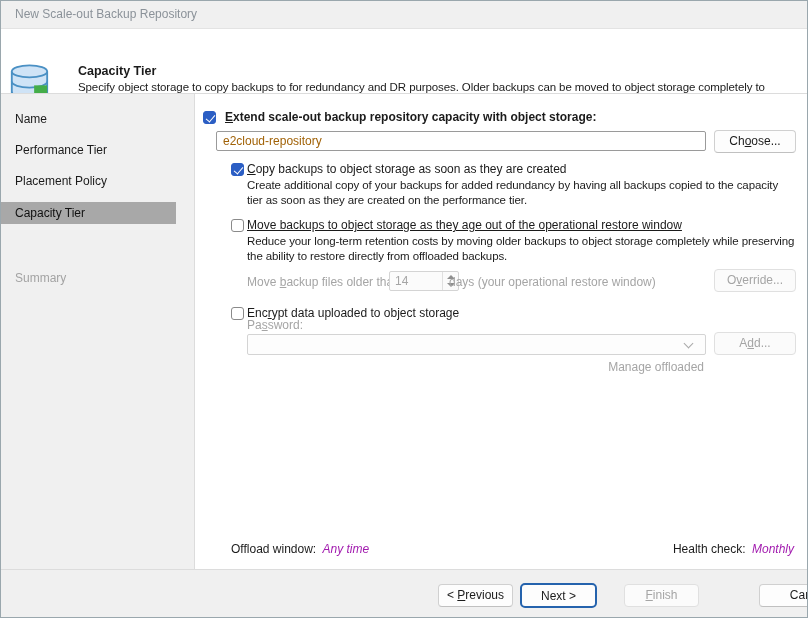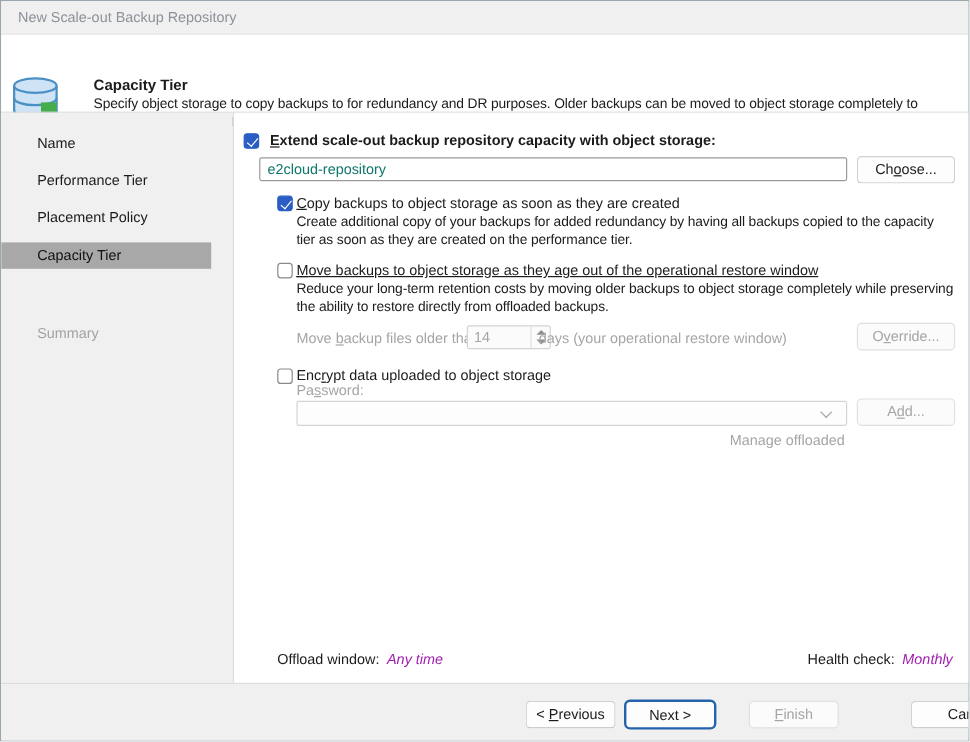--- a/index.html
+++ b/index.html
@@ -16,37 +16,37 @@
   
   .header { position:absolute; left:0; top:28px; width:100%; height:64px; background:#fff; }
   .hdr-title { position:absolute; left:77px; top:35px; font-weight:bold; font-size:12.5px; }
   .hdr-desc  { position:absolute; left:77px; top:51px; width:716px;
                font-size:11.5px; line-height:14.5px; letter-spacing:-0.1px; }
   .hdivider  { position:absolute; left:0; top:92px; width:100%; height:1px; background:#dcdcdc; }
 
   
   .sidebar { position:absolute; left:0; top:93px; width:193px; height:475px; background:#f0f0f0; }
   .vdivider { position:absolute; left:193px; top:93px; width:1px; height:475px; background:#dcdcdc; }
-  .nav-item { position:absolute; left:0; width:175px; height:22px; line-height:22px; padding-left:30px; }
+  .nav-item { position:absolute; left:0; width:175px; height:22px; line-height:22px; padding-left:14px; }
   .nav-item.selected { background:#a8a8a8; color:#111; }
   .nav-item.disabled { color:#a3a3a3; }
 
   
   .content { position:absolute; left:194px; top:93px; width:614px; height:475px; background:#fff; }
   .cb { position:absolute; width:13px; height:13px; background:#fff;
         border:1px solid #8a8a8a; border-radius:3px; }
   .cb.checked { background:#2b5ec4; border-color:#2b5ec4; }
   .cb.checked::after { content:""; position:absolute; left:3.5px; top:0.5px; width:4px; height:8px;
         border:solid #fff; border-width:0 1.6px 1.6px 0; transform:rotate(40deg); }
   .lbl { position:absolute; white-space:nowrap; line-height:15px; }
   .desc { position:absolute; width:548px; font-size:11.5px; line-height:15px; letter-spacing:-0.1px; }
   .dis { color:#a5a5a5; }
   .textbox { position:absolute; left:215px; top:130px; width:490px; height:20px; background:#fff;
              border:1px solid #9a9a9a; border-radius:2px; font:12px "Liberation Sans",sans-serif;
-             padding:0 6px; color:#0f766e; }
+             padding:0 6px; color:#a16207; }
   .btn { position:absolute; width:82px; height:23px; background:#fdfdfd; text-align:center;
          border:1px solid #d0d0d0; border-bottom-color:#c0c0c0; border-radius:4px;
          font:12px/21px "Liberation Sans",sans-serif; color:#1b1b1b; }
   .btn.disabled { color:#a5a5a5; border-color:#e0e0e0; background:#fbfbfb; }
   .spin { position:absolute; left:388px; top:270px; width:70px; height:20px;
           border:1px solid #d4d4d4; border-radius:2px; background:#fbfbfb; }
   .spin .val { position:absolute; left:5px; top:2px; color:#a5a5a5; }
   .spin .btns { position:absolute; right:0; top:0; width:16px; height:18px; border-left:1px solid #e0e0e0; }
   .tri-up, .tri-dn { position:absolute; left:4px; width:0; height:0;
           border-left:4px solid transparent; border-right:4px solid transparent; }

